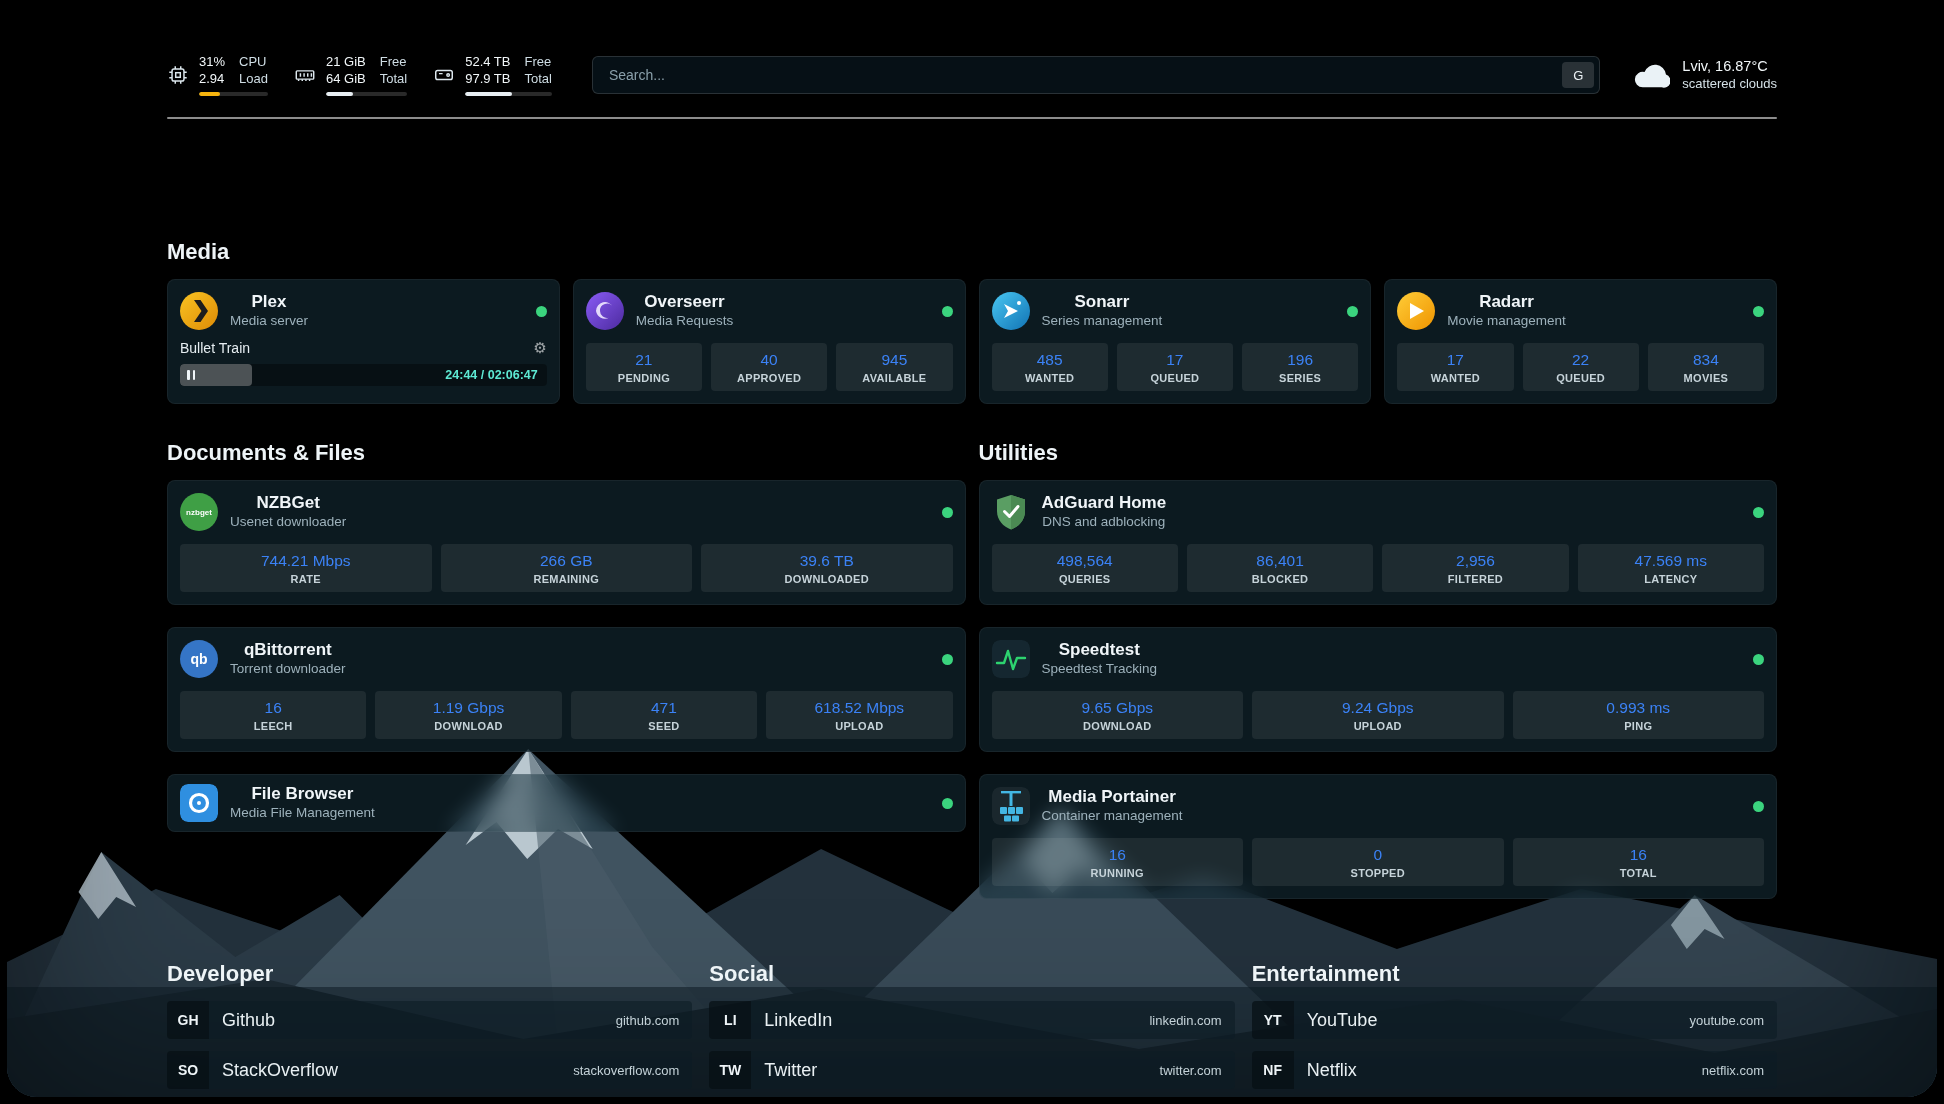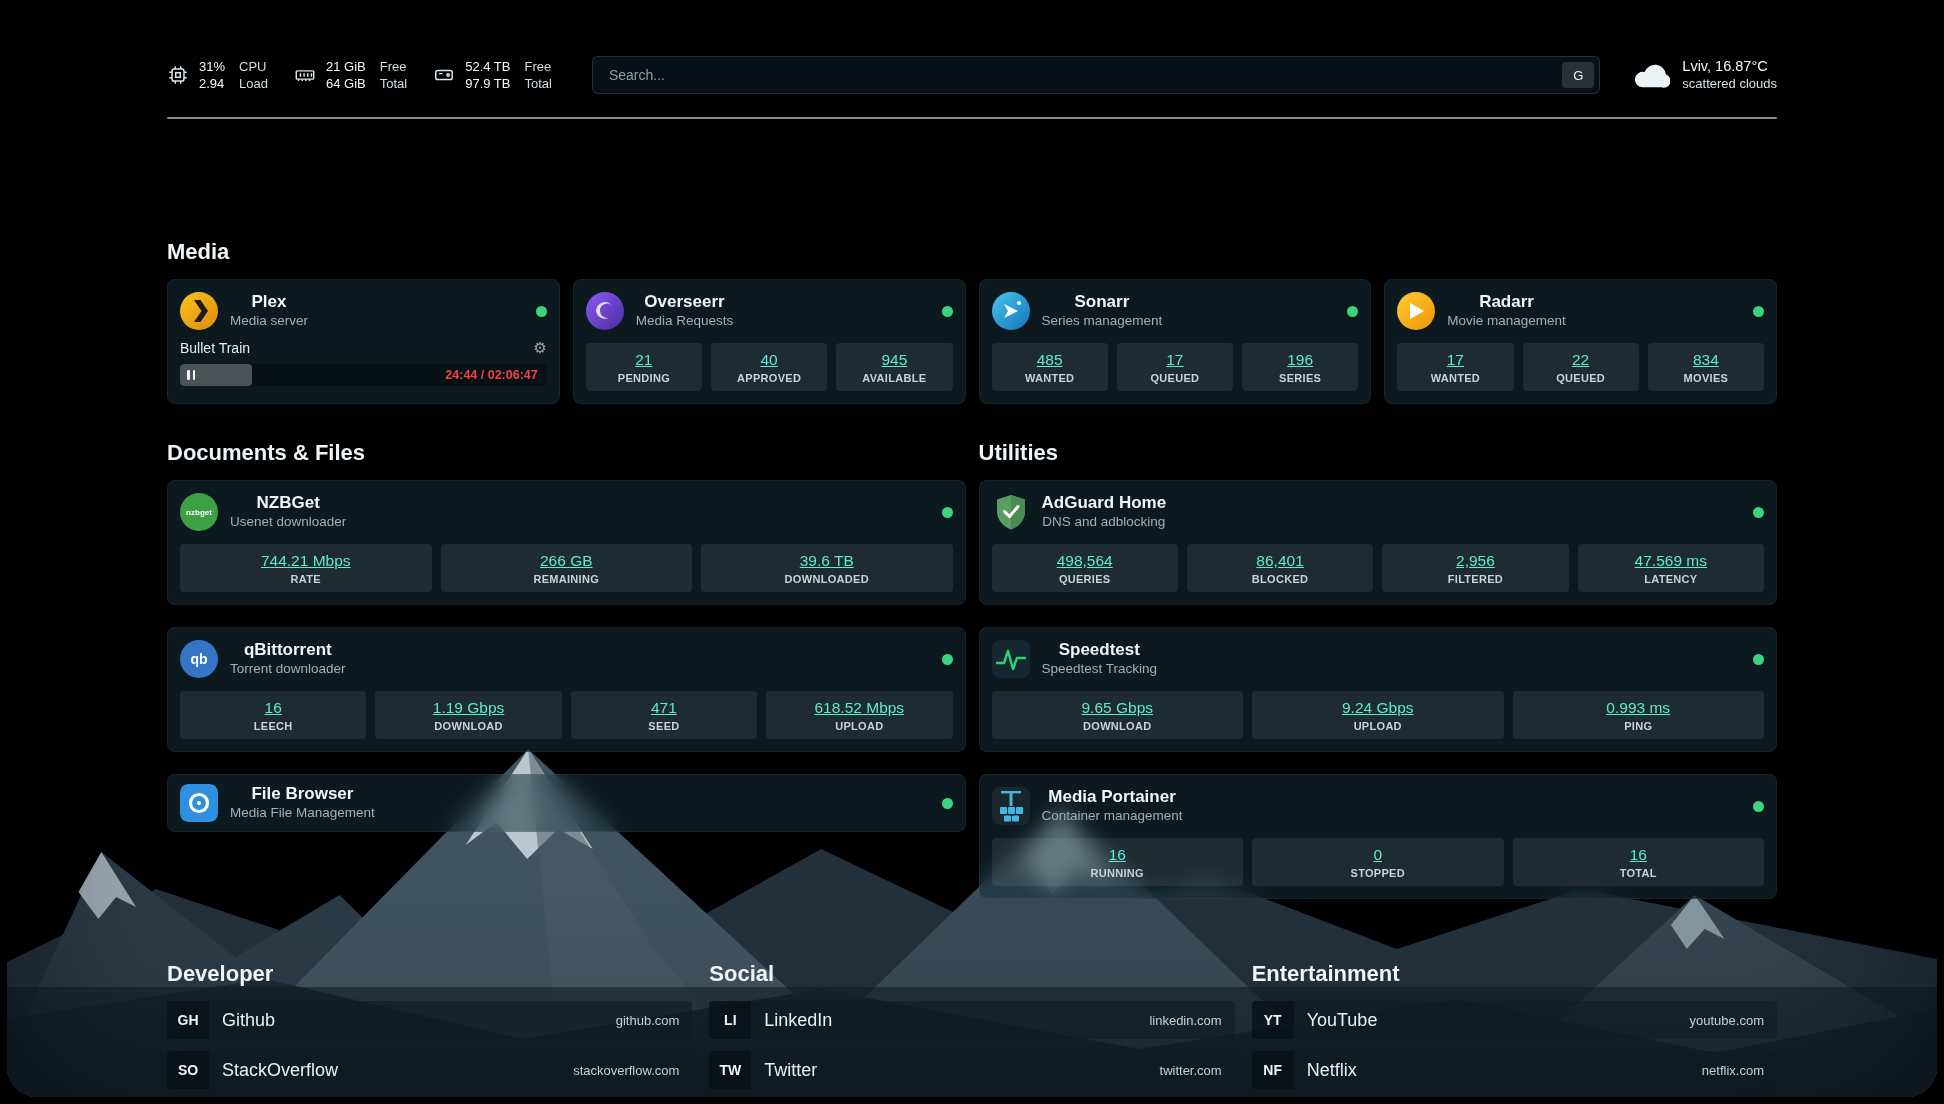--- a/index.html
+++ b/index.html
@@ -11,21 +11,21 @@
   .bg-mountains svg{display:block;width:100%;height:100%;}
   .vignette{position:absolute;inset:0;z-index:1;pointer-events:none;
     box-shadow:inset 0 0 180px rgba(0,0,0,0.45);}
   .content{position:relative;z-index:2;width:1610px;margin:0 auto;padding-top:44px;}
 
   
   .header{display:flex;align-items:center;height:48px;}
   .sysgroup{display:flex;align-items:center;gap:10px;margin-right:26px;}
   .sysicon{width:22px;height:22px;color:#dde8ee;flex:none;}
   .sysicon svg{width:100%;height:100%;}
-  .sysbody{display:flex;flex-direction:row;}
+  .sysbody{display:flex;flex-direction:column;}
   .sysrows{display:grid;grid-template-columns:auto auto;column-gap:14px;row-gap:1px;
     font-size:13px;line-height:16px;}
   .sysval{color:#f2f7f9;}
   .syslab{color:#cfdde4;}
   .sysbar{margin-top:5px;height:4px;border-radius:2px;background:rgba(255,255,255,0.16);overflow:hidden;}
   .sysbar .fill{height:100%;border-radius:2px;background:#e7eef2;}
   .sysbar .fill.cpu{background:#f6b40e;}
   .searchwrap{flex:1;display:flex;align-items:center;margin:0 30px 0 14px;height:36px;
     background:rgba(9,22,30,0.72);border:1px solid rgba(255,255,255,0.14);border-radius:6px;
     padding:0 5px 0 14px;}
@@ -54,33 +54,33 @@
   .card-head{display:flex;align-items:center;gap:12px;}
   .appicon{width:38px;height:38px;border-radius:8px;flex:none;overflow:hidden;}
   .appicon svg{display:block;width:100%;height:100%;}
   .app-text{display:flex;flex-direction:column;line-height:19px;min-width:0;align-items:center;}
   .app-name{font-size:17px;font-weight:700;color:#f0f5f8;}
   .app-desc{font-size:13.5px;color:#9db1bb;}
   .dot{width:11px;height:11px;border-radius:50%;background:#3bd47e;margin-left:auto;flex:none;}
   .stats-row{display:flex;gap:9px;margin-top:13px;}
   .stat{flex:1;background:rgba(255,255,255,0.075);border-radius:4px;padding:8px 4px 7px 4px;
     text-align:center;min-width:0;}
-  .stat-value{font-size:15.5px;color:#5eead4;white-space:nowrap;text-decoration:underline;}
+  .stat-value{font-size:15.5px;color:#3b82f6;white-space:nowrap;}
   .stat-label{font-size:11px;font-weight:700;letter-spacing:.3px;color:#c6d3d9;margin-top:3px;}
 
   
   .player-title-row{display:flex;align-items:center;margin-top:9px;font-size:14px;color:#e6edf1;}
   .gear{margin-left:auto;color:rgba(255,255,255,0.6);font-size:15px;cursor:pointer;}
   .player-bar{position:relative;margin-top:7px;height:22px;border-radius:4px;
     background:rgba(0,0,0,0.35);overflow:hidden;}
   .player-fill{position:absolute;left:0;top:0;bottom:0;background:rgba(255,255,255,0.28);border-radius:4px;}
   .pause-btn{position:absolute;left:7px;top:50%;transform:translateY(-50%);display:flex;gap:3px;cursor:pointer;}
   .pause-btn i{display:block;width:2.5px;height:10px;background:#f0f5f8;border-radius:1px;}
   .player-time{position:absolute;right:9px;top:50%;transform:translateY(-50%);
-    font-size:12.5px;font-weight:700;color:#ef4444;}
+    font-size:12.5px;font-weight:700;color:#5eead4;}
 
   
   .bookmarks{display:grid;grid-template-columns:1fr 1fr 1fr;gap:17px;margin-top:62px;padding-bottom:40px;}
   .bm-row{display:flex;align-items:center;height:38px;border-radius:4px;overflow:hidden;
     background:rgba(12,28,37,0.58);margin-bottom:12px;cursor:pointer;text-align:right;}
   .bm-row:last-child{margin-bottom:0;}
   .bm-abbr{width:42px;height:100%;background:rgba(0,0,0,0.32);display:flex;align-items:center;
     justify-content:center;font-size:14px;font-weight:600;color:#eef4f7;flex:none;}
   .bm-name{margin-left:13px;font-size:18px;color:#e9f0f3;}
   .bm-url{margin-left:auto;margin-right:13px;font-size:13px;color:#c4d2d8;}

